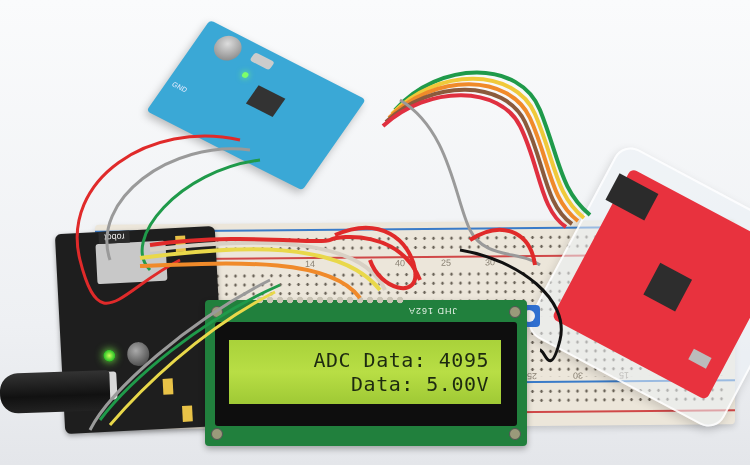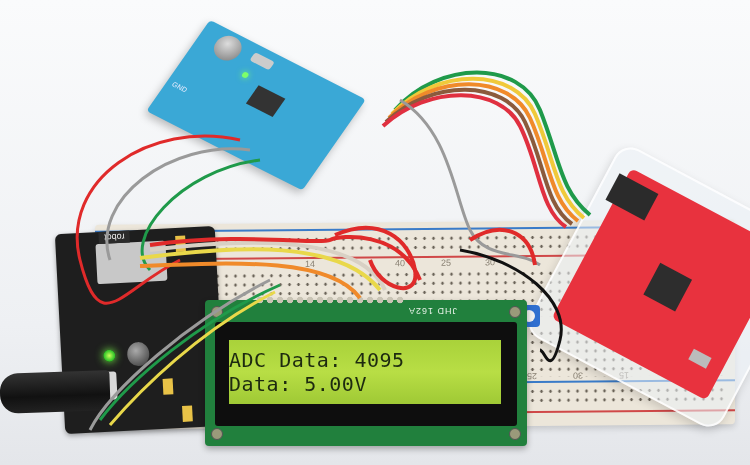--- a/index.html
+++ b/index.html
@@ -16,21 +16,21 @@
     .brand-label { position: absolute; left: 44px; top: 0px; background: #2b2b2b; color: #eee; font-size: 9px; padding: 1px 5px; transform: rotate(180deg); }
     .led { position: absolute; left: 42px; top: 118px; width: 12px; height: 12px; border-radius: 50%; background: radial-gradient(circle, #c8ff5a 0%, #37c62b 60%, #1e7a18 100%); box-shadow: 0 0 8px #7dff4a; }
     .cap { position: absolute; left: 66px; top: 112px; width: 22px; height: 24px; border-radius: 50%; background: radial-gradient(circle at 40% 35%, #aaa, #333); }
     .button-sw { position: absolute; left: 26px; top: 140px; width: 28px; height: 28px; background: #d8d8d8; border-radius: 3px; }
     .jumper { position: absolute; width: 10px; height: 16px; background: #e8c247; }
     .barrel-jack { position: absolute; left: 0px; top: 372px; width: 110px; height: 40px; background: linear-gradient(180deg, #333, #111 60%, #222); border-radius: 18px 4px 4px 18px; transform: rotate(-2deg); }
     .lcd-board { position: absolute; left: 205px; top: 300px; width: 322px; height: 146px; background: #21803d; border-radius: 4px; box-shadow: 0 3px 6px rgba(0,0,0,0.3); }
     .lcd-pins { position: absolute; left: 50px; top: -6px; width: 150px; height: 12px; background-image: radial-gradient(circle, #c9c4b5 3px, transparent 3.6px); background-size: 10px 12px; }
     .lcd-model { position: absolute; right: 70px; top: 6px; font-size: 9px; color: #e8f2e8; transform: rotate(180deg); letter-spacing: 1px; }
     .lcd-bezel { position: absolute; left: 10px; top: 22px; width: 302px; height: 104px; background: #0e0e0e; border-radius: 3px; }
-    .lcd-screen { position: absolute; left: 14px; top: 18px; width: 272px; height: 64px; background: linear-gradient(180deg, #a9d23a, #b8de45 50%, #9fc935); padding: 8px 0; box-sizing: border-box; }
+    .lcd-screen { position: absolute; left: 14px; top: 18px; width: 272px; height: 64px; background: linear-gradient(180deg, #a9d23a, #b8de45 50%, #9fc935); padding: 8px 12px; box-sizing: border-box; text-align: right; }
     .lcd-line { font-family: "DejaVu Sans Mono", monospace; font-size: 20px; line-height: 24px; color: #1d2a10; white-space: pre; letter-spacing: 0.5px; }
     .mount-hole { position: absolute; width: 10px; height: 10px; border-radius: 50%; background: #9a9a7a; border: 1px solid #555; }
     .mcu-board { position: absolute; left: 210px; top: 20px; width: 175px; height: 110px; background: #3aa8d6; border-radius: 4px; transform: rotate(27deg) skewX(-8deg); box-shadow: 0 4px 8px rgba(0,0,0,0.25); transform-origin: left top; }
     .mcu-chip { position: absolute; left: 78px; top: 36px; width: 30px; height: 22px; background: #333; }
     .mcu-cap { position: absolute; left: 18px; top: 4px; width: 26px; height: 26px; border-radius: 50%; background: radial-gradient(circle at 40% 35%, #ddd, #777); }
     .mcu-crystal { position: absolute; left: 56px; top: 8px; width: 22px; height: 10px; background: #ccc; border-radius: 3px; }
     .mcu-led { position: absolute; left: 58px; top: 30px; width: 6px; height: 6px; border-radius: 50%; background: #7dff6a; box-shadow: 0 0 6px #7dff6a; }
     .mcu-gnd { position: absolute; left: 6px; top: 70px; font-size: 7px; color: #eef; }
     .programmer { position: absolute; left: 560px; top: 180px; width: 215px; height: 210px; background: rgba(235,240,245,0.55); border: 2px solid rgba(255,255,255,0.8); border-radius: 18px; transform: rotate(28deg); box-shadow: 0 4px 10px rgba(0,0,0,0.15); }
     .prog-pcb { position: absolute; left: 18px; top: 18px; width: 175px; height: 170px; background: #e8323e; border-radius: 6px; }

